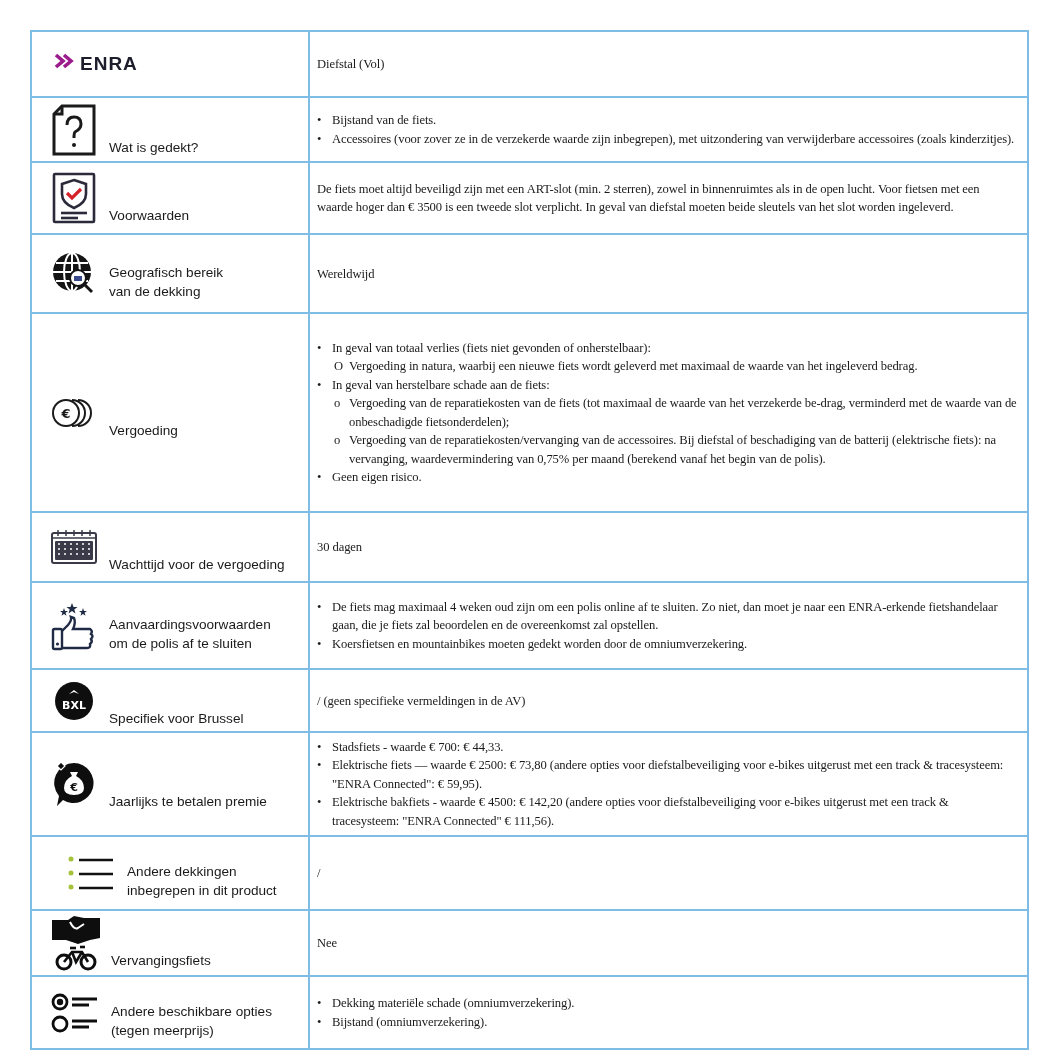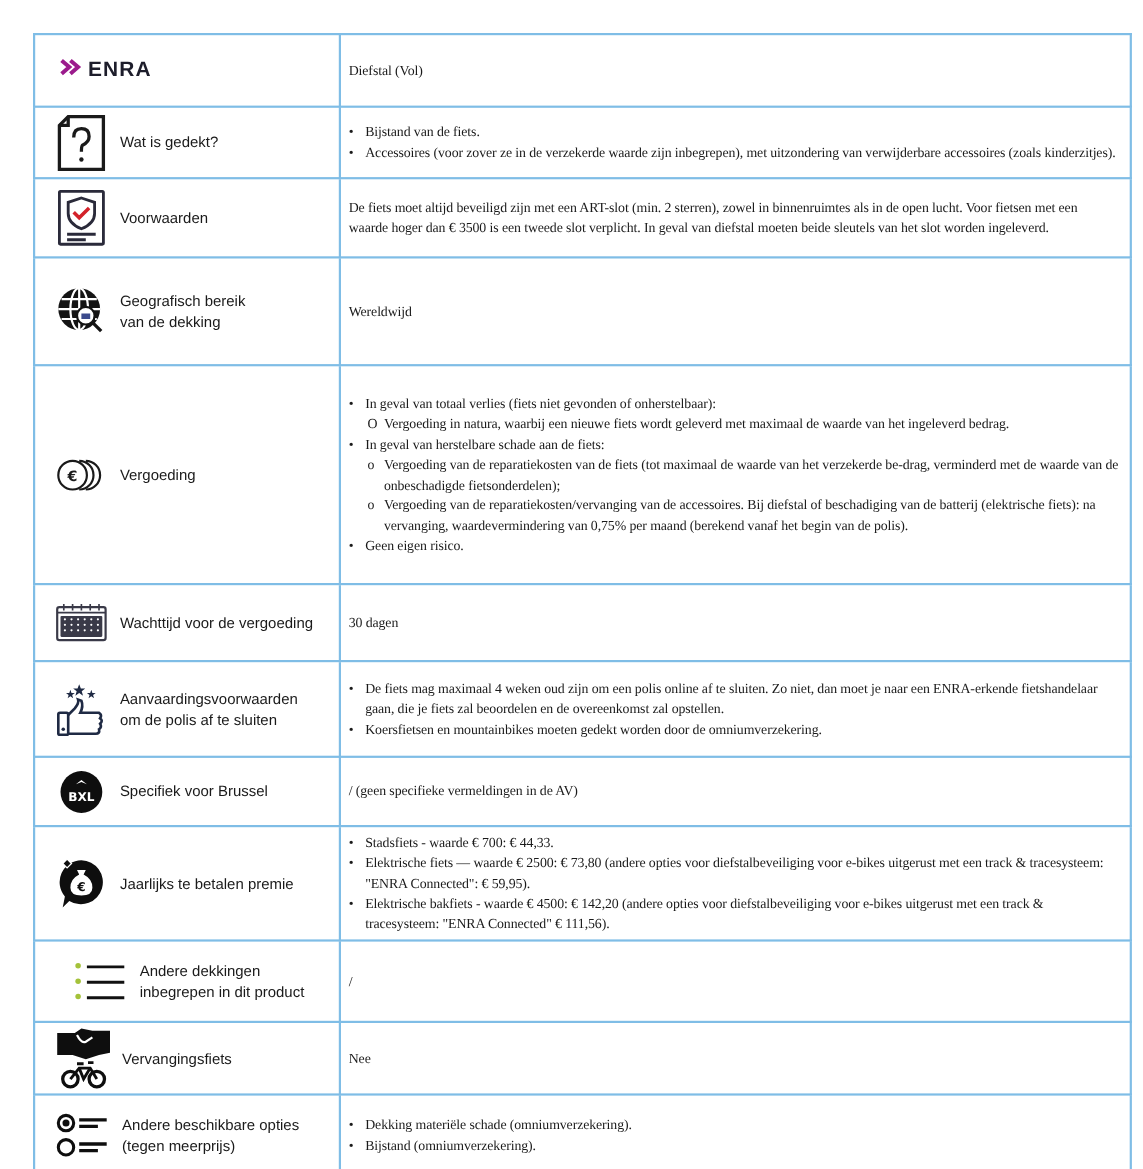--- a/index.html
+++ b/index.html
@@ -2,21 +2,21 @@
 <html><head>
 <meta charset="utf-8">
 <style>
   html, body { margin: 0; padding: 0; background: #ffffff; }
   body { width: 1039px; height: 1063px; position: relative; font-family: "Liberation Sans", "DejaVu Sans", sans-serif; color: #1a1a1a; }
   .sheet { position: absolute; left: 30px; top: 30px; width: 976px; }
   table.ipid { border-collapse: collapse; width: 976px; table-layout: fixed; }
   table.ipid td { border: 2px solid #7fbde6; vertical-align: middle; padding: 0; }
   td.label-cell { width: 276px; }
   td.value-cell { width: 700px; padding-left: 7px !important; padding-right: 10px !important; font-family: Liberation Serif, serif; }
-  .label-wrap { display: flex; align-items: center; height: 100%; padding-left: 15px; }
+  .label-wrap { display: flex; align-items: flex-end; height: 100%; padding-left: 15px; }
   .icon-box { width: 54px; height: 54px; display: flex; align-items: center; justify-content: center; flex: 0 0 54px; margin-right: 8px; }
   .label-text { font-size: 13.6px; line-height: 19px; color: #1a1a1a; }
   .value-text { font-size: 12.6px; line-height: 18.5px; color: #1a1a1a; letter-spacing: -0.1px; }
   ul.bul { list-style: none; margin: 0; padding: 0; }
   ul.bul > li { position: relative; padding-left: 15px; }
   ul.bul > li::before { content: "•"; position: absolute; left: 0; top: 0; }
   ul.sub { list-style: none; margin: 0; padding: 0; }
   ul.sub > li { position: relative; padding-left: 17px; }
   ul.sub > li .sub-marker { position: absolute; left: 2px; top: 0; }
   .logo { display: flex; padding-left: 22px; }
@@ -80,21 +80,21 @@
           </svg>
         </div>
         <span class="label-text">Voorwaarden</span>
       </div>
     </td>
     <td class="value-cell">
       <div class="value-text">De fiets moet altijd beveiligd zijn met een ART-slot (min. 2 sterren), zowel in binnenruimtes als in de open lucht. Voor fietsen met een waarde hoger dan € 3500 is een tweede slot verplicht. In geval van diefstal moeten beide sleutels van het slot worden ingeleverd.</div>
     </td>
   </tr>
 
-  <tr style="height:98px">
+  <tr style="height:79px">
     <td class="label-cell">
       <div class="label-wrap">
         <div class="icon-box">
           <svg width="46" height="46" viewBox="0 0 46 46">
             <circle cx="21" cy="21" r="19" fill="#141414"></circle>
             <ellipse cx="21" cy="21" rx="8" ry="19" fill="none" stroke="#ffffff" stroke-width="2"></ellipse>
             <line x1="2" y1="21" x2="40" y2="21" stroke="#ffffff" stroke-width="2"></line>
             <line x1="5" y1="12" x2="37" y2="12" stroke="#ffffff" stroke-width="2"></line>
             <line x1="5" y1="30" x2="37" y2="30" stroke="#ffffff" stroke-width="2"></line>
             <line x1="21" y1="2" x2="21" y2="40" stroke="#ffffff" stroke-width="2"></line>

